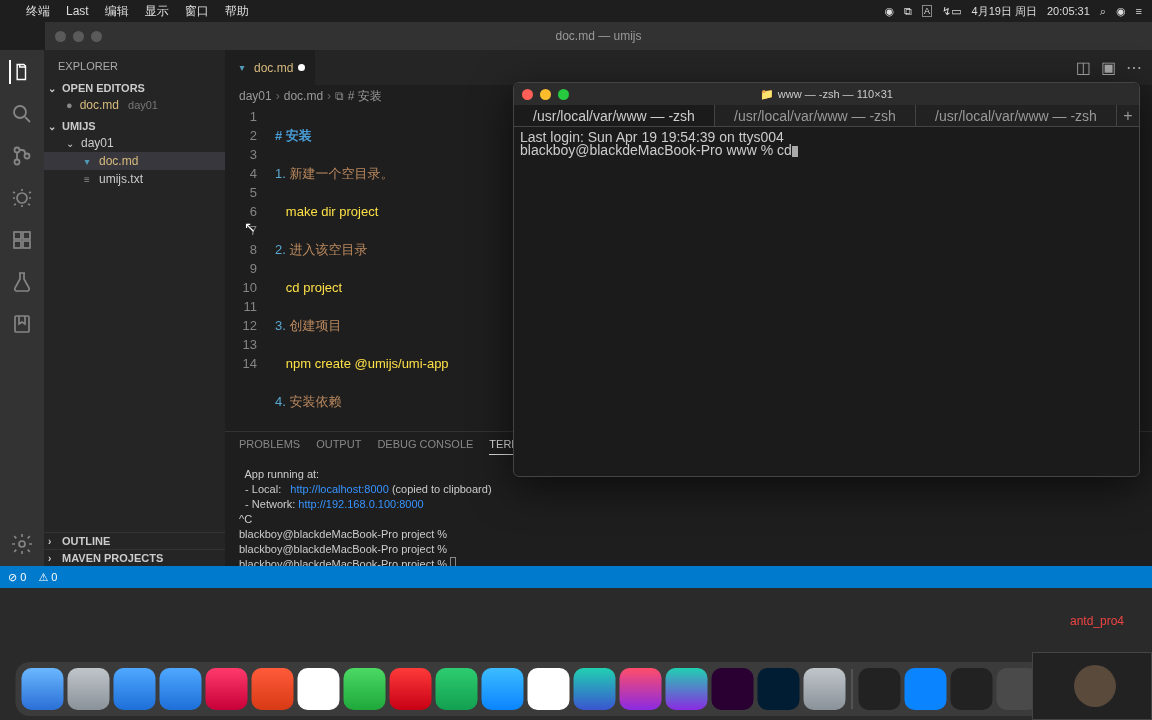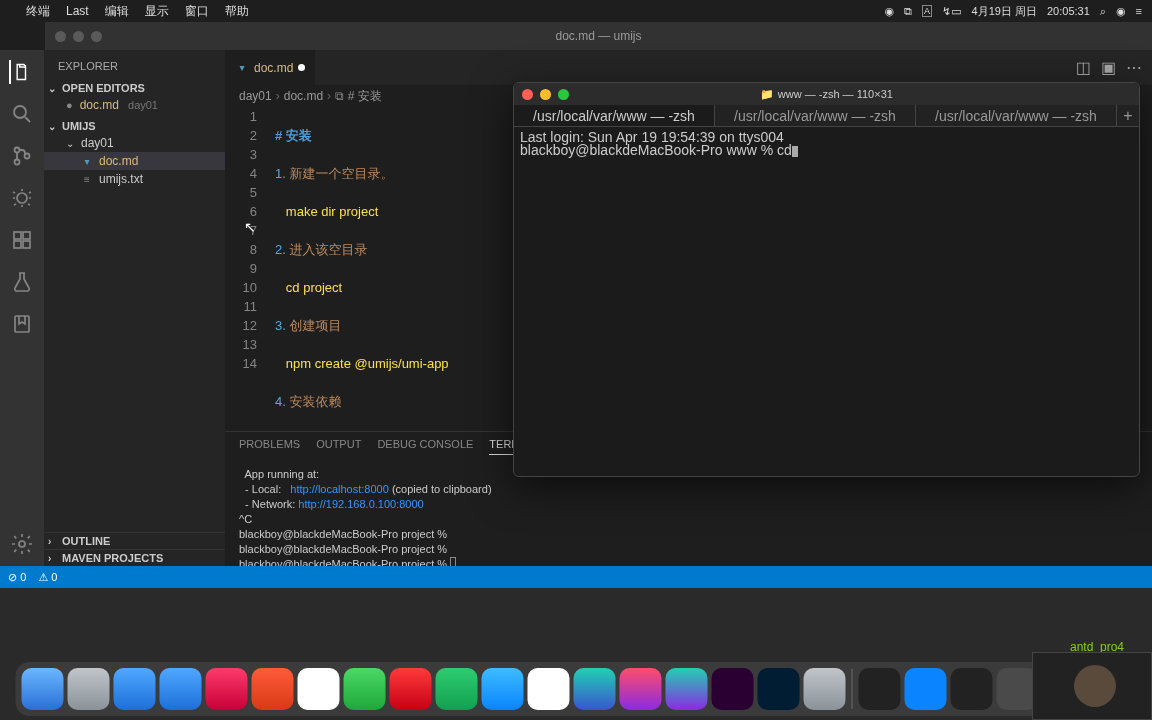--- a/index.html
+++ b/index.html
@@ -74,21 +74,21 @@
 .term-title .traffic-lights { left: 8px; }
 .term-title .tl-red { background: #ff5f56; }
 .term-title .tl-yellow { background: #ffbd2e; }
 .term-title .tl-green { background: #27c93f; }
 .term-tabs { height: 22px; background: #222; display: flex; border-bottom: 1px solid #444; }
 .term-tab { flex: 1; display: flex; align-items: center; justify-content: center; font-size: 14px; color: #999; border-right: 1px solid #444; }
 .term-tab.active { background: #1b1b1b; color: #ccc; }
 .term-tab-add { width: 22px; display: flex; align-items: center; justify-content: center; color: #999; }
 .term-body { flex: 1; padding: 4px 6px; font-family: Menlo, monospace; font-size: 14px; color: #ccc; white-space: pre; line-height: 13px; }
 .term-cursor { display: inline-block; width: 6px; height: 11px; background: #a9a9a9; vertical-align: middle; }
-.antd-label { position: absolute; right: 28px; top: 640px; color: #84cc16; font-size: 12px; }
+.antd-label { position: absolute; right: 28px; top: 614px; color: #ef4444; font-size: 12px; }
 .dock { position: absolute; bottom: 4px; left: 50%; transform: translateX(-50%); height: 54px; background: rgba(80,80,80,0.45); border-radius: 14px; display: flex; align-items: center; padding: 0 6px; gap: 4px; }
 .dock-item { width: 42px; height: 42px; border-radius: 10px; background: linear-gradient(#69a7e6, #3b6db8); }
 .dock-sep { width: 1px; height: 40px; background: rgba(255,255,255,0.25); margin: 0 2px; }
 .webcam { position: absolute; right: 0; bottom: 0; width: 120px; height: 68px; background: #222; border: 1px solid #444; }
 .webcam::after { content:""; position:absolute; left:35%; top:18%; width:42px; height:42px; background:#5a4a3c; border-radius:50%; }
 
 svg { width: 100%; height: 100%; }
 .cursor { position: absolute; left: 244px; top: 219px; font-size: 14px; color: #fff; pointer-events: none; }
 </style>
 </head>

